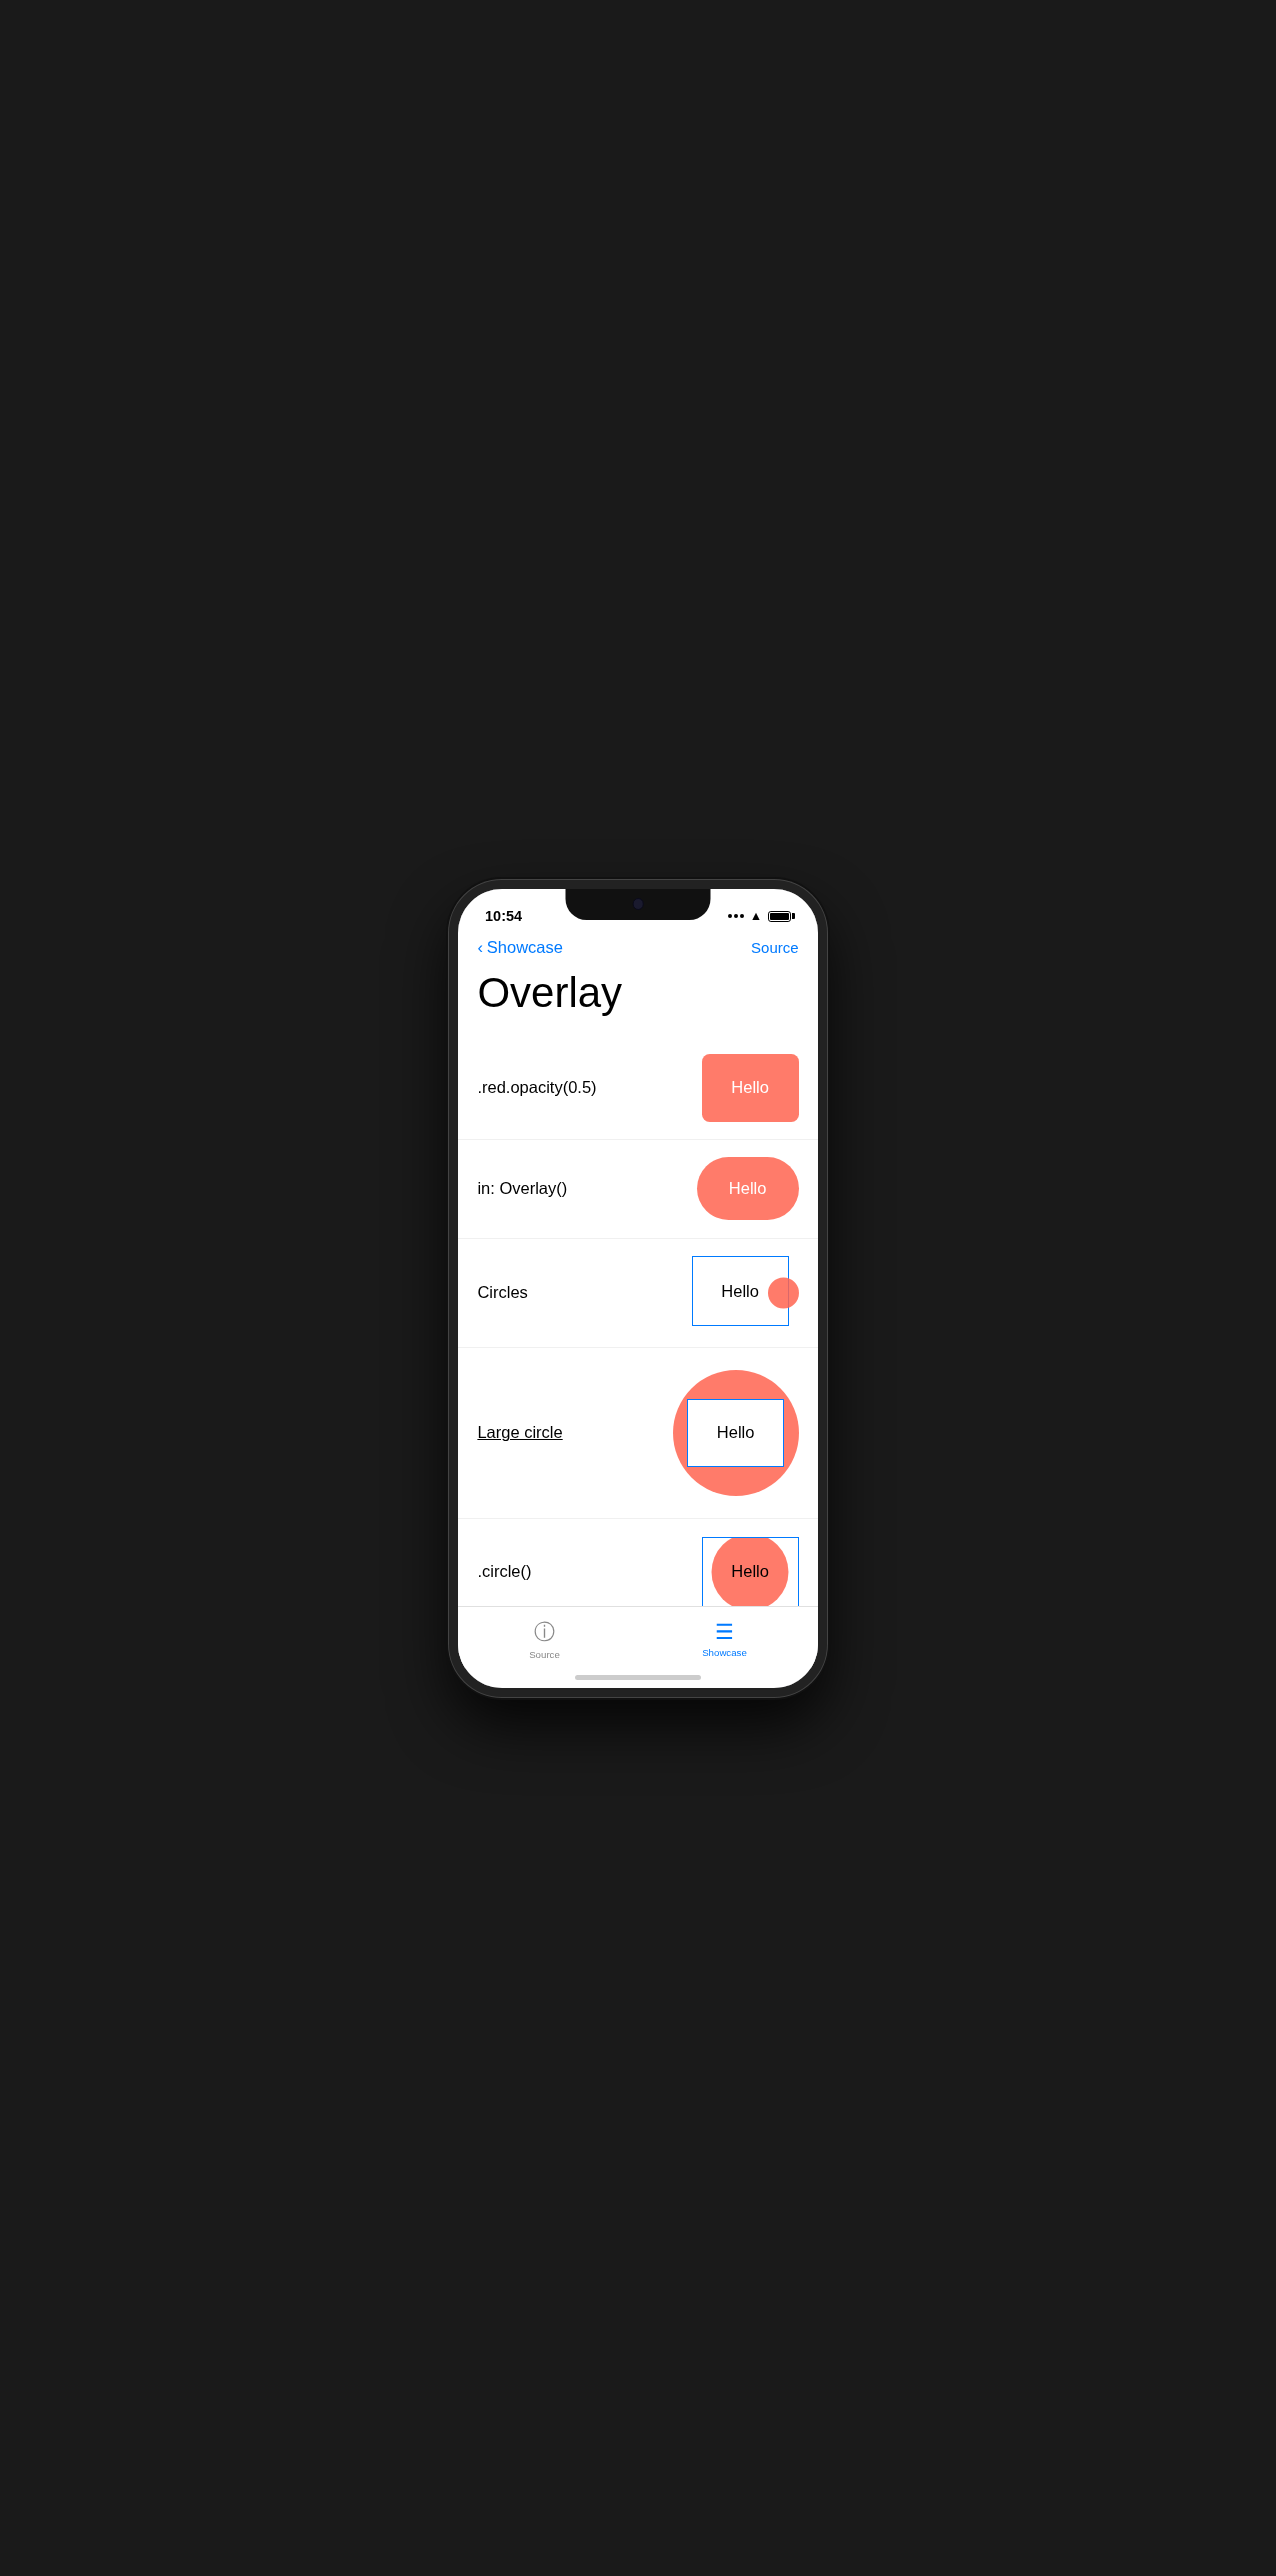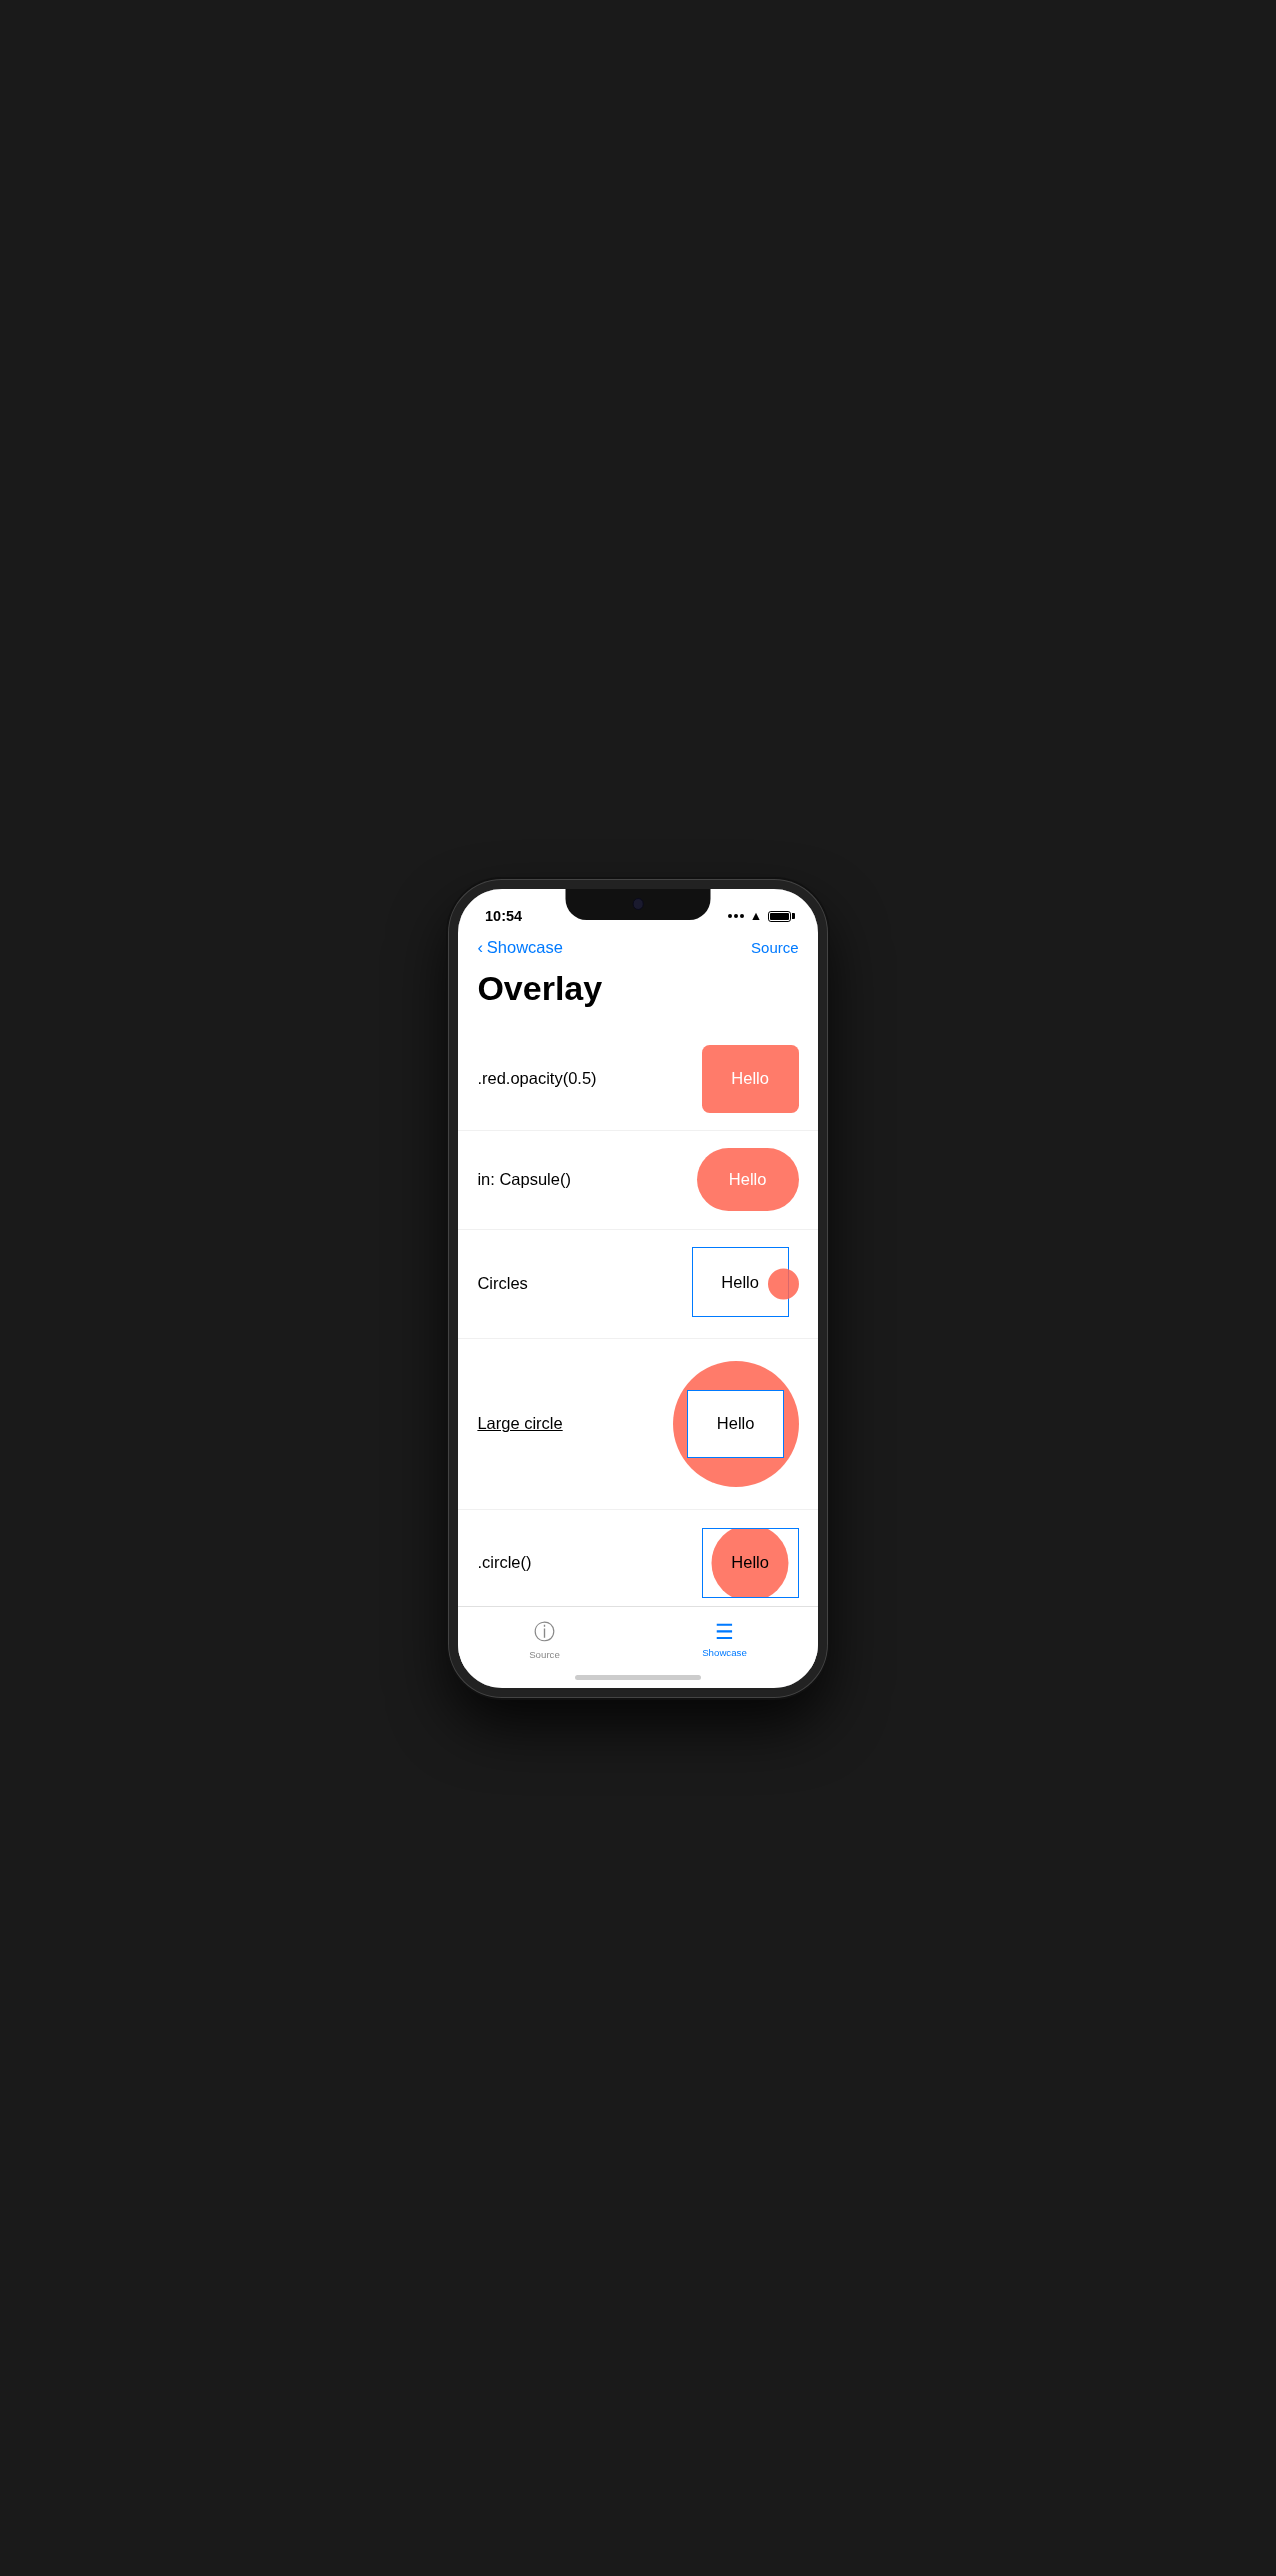--- a/index.html
+++ b/index.html
@@ -179,22 +179,22 @@
 
     .nav-source {
       color: #007AFF;
       font-size: 15px;
       cursor: pointer;
     }
 
     
     .page-title {
       padding: 3.9px 19.4px 11.6px;
-      font-size: 34px;
-      font-weight: 700;
+      font-size: 42px;
+      font-weight: 400;
       color: #000;
       flex-shrink: 0;
     }
 
     
     .content {
       flex: 1;
       overflow-y: auto;
       padding: 7.7px 0;
     }
@@ -458,21 +458,21 @@
       <div class="row">
         <span class="row-label">.red.opacity(0.5)</span>
         <div class="row-demo">
           <div class="demo-red-opacity">
             <span>Hello</span>
           </div>
         </div>
       </div>
 
       <div class="row">
-        <span class="row-label">in: Capsule()</span>
+        <span class="row-label">in: Overlay()</span>
         <div class="row-demo">
           <div class="demo-capsule">
             <span>Hello</span>
           </div>
         </div>
       </div>
 
       <div class="row">
         <span class="row-label">Circles</span>
         <div class="row-demo">

